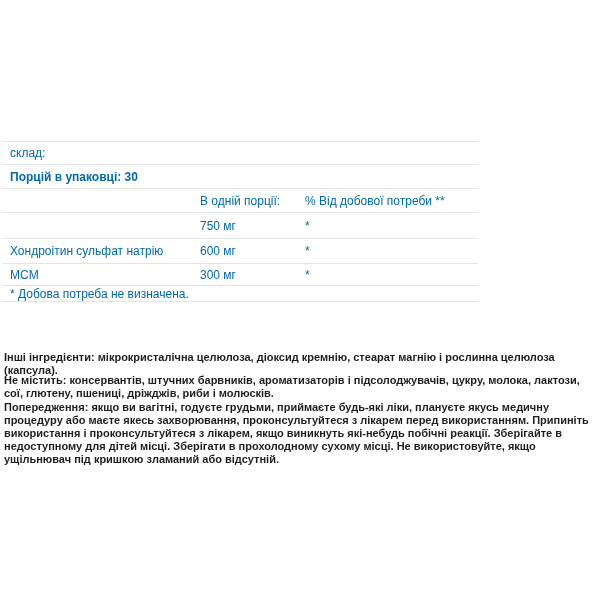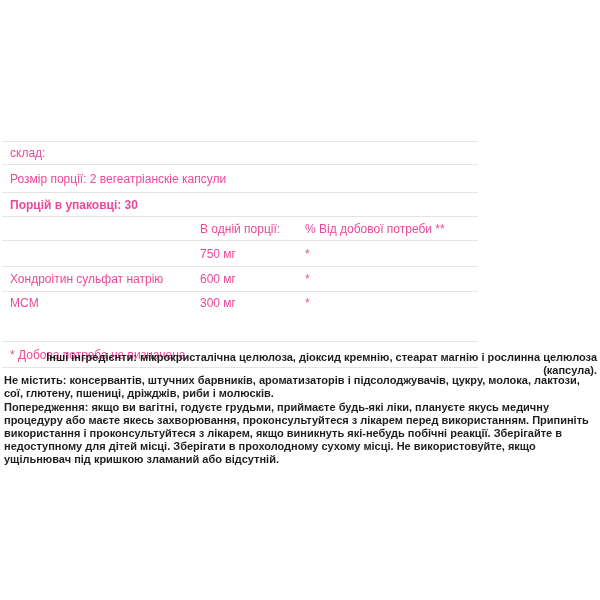--- a/index.html
+++ b/index.html
@@ -14,21 +14,21 @@
     background: #ffffff;
     font-family: "Liberation Sans", sans-serif;
     overflow: hidden;
   }
   
   .facts {
     position: absolute;
     left: 2px;
     top: 141px;
     width: 476px;
-    color: #ec4899;
+    color: #0369a1;
     font-size: 12px;
   }
   .facts .row {
     position: relative;
     display: flex;
     align-items: center;
     border-top: 1px solid #e4e4e4;
     box-sizing: border-box;
   }
   .facts .row.last {
@@ -51,50 +51,47 @@
     transform: translateY(-50%);
     white-space: nowrap;
   }
   .h-sklad   { height: 23px; }
   .h-serving { height: 28px; }
   .h-portions{ height: 24px; font-weight: bold; }
   .h-header  { height: 24px; }
   .h-ing1    { height: 26px; }
   .h-ing2    { height: 25px; }
   .h-ing3    { height: 22px; }
-  .h-foot    { height: 27px; margin-top: 28px; }
+  .h-foot    { height: 17px; }
   
   .para {
     position: absolute;
     left: 4px;
     width: 593px;
     font-size: 11px;
     line-height: 13px;
     font-weight: bold;
     color: #1e1e1e;
     letter-spacing: 0;
   }
-  .p1 { top: 351px; text-align: right; }
+  .p1 { top: 351px; }
   .p2 { top: 374px; }
   .p3 { top: 401px; }
 </style>
 </head>
 <body>
 
 <div class="page">
 
   <div class="facts">
 
     <div class="row h-sklad">
       <span class="c1">склад:</span>
     </div>
 
-    <div class="row h-serving">
-      <span class="c1">Розмір порції: 2 вегеатріанскіе капсули</span>
-    </div>
 
     <div class="row h-portions">
       <span class="c1">Порцій в упаковці: 30</span>
     </div>
 
     <div class="row h-header">
       <span class="c2">В одній порції:</span>
       <span class="c3">% Від добової потреби **</span>
     </div>
 

